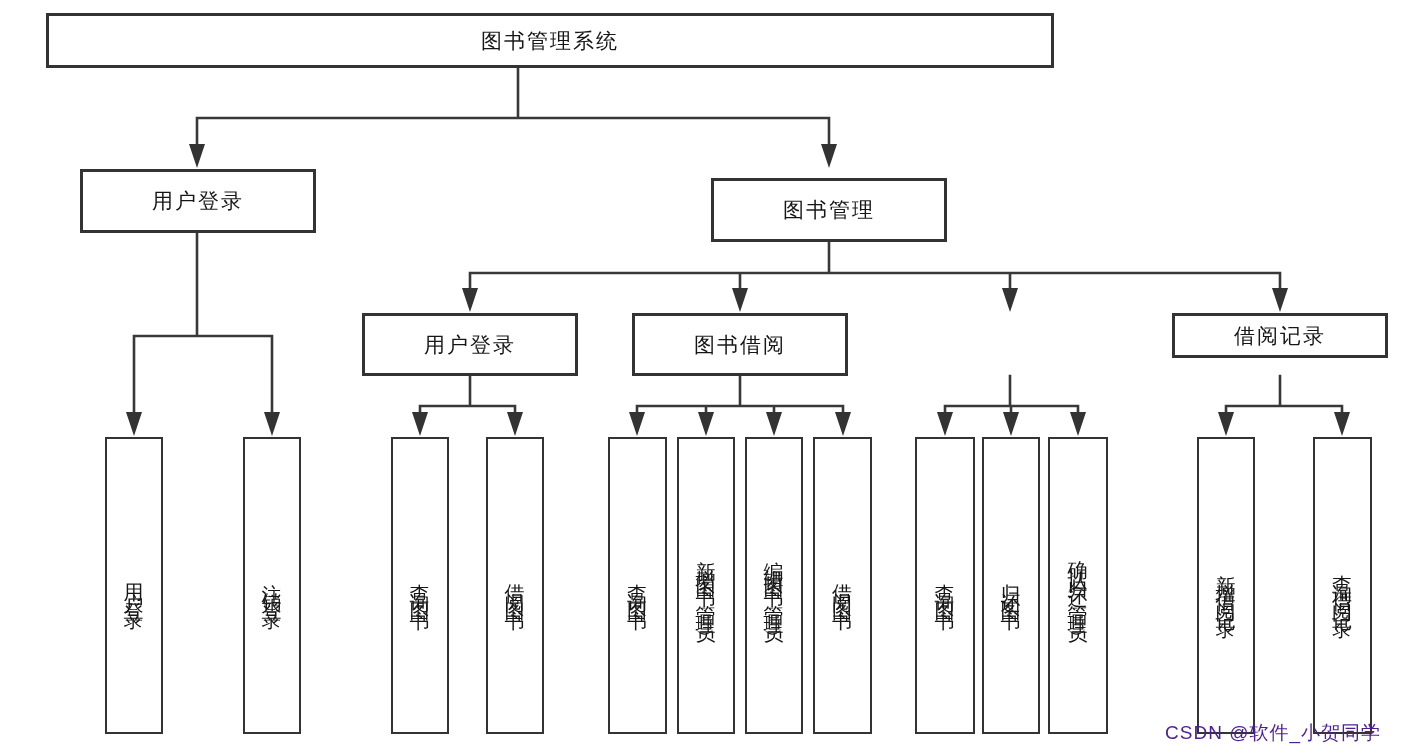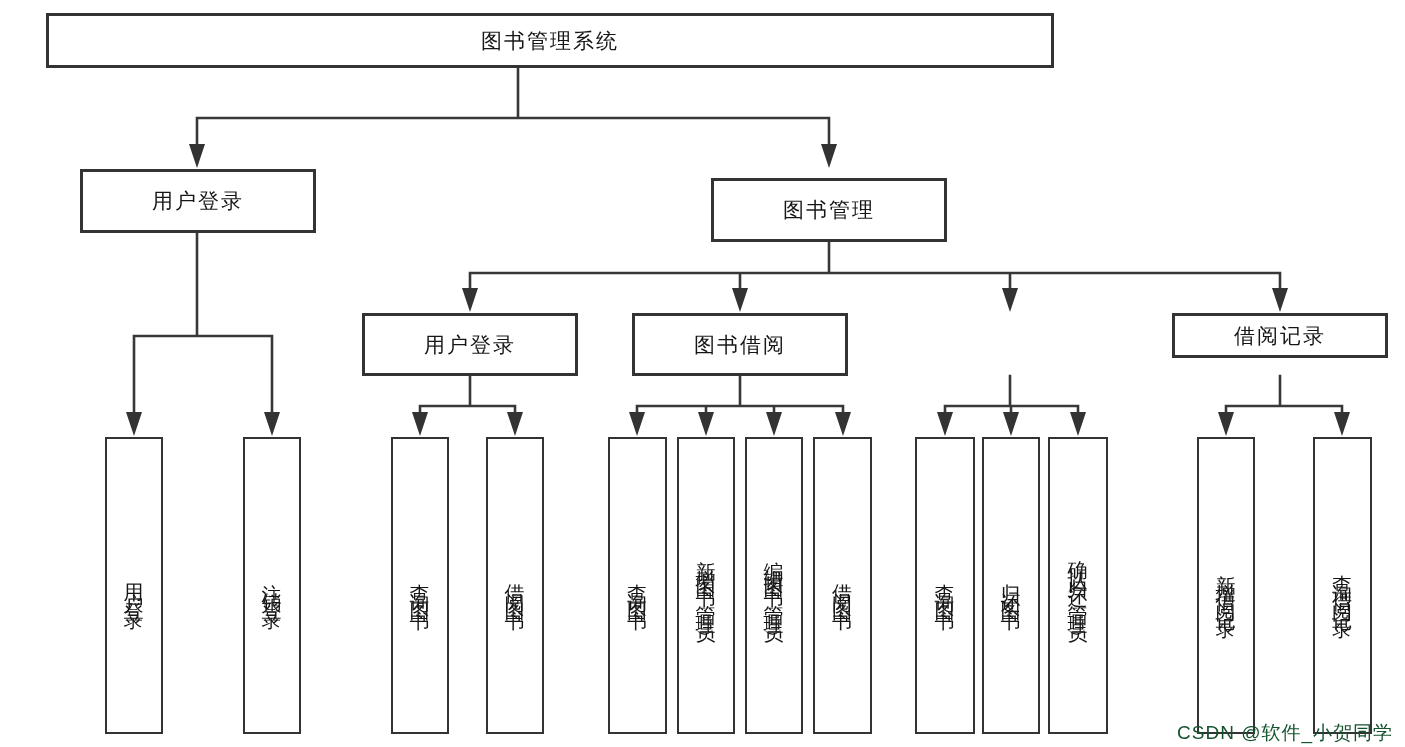--- a/index.html
+++ b/index.html
@@ -33,25 +33,25 @@
   .vtext {
     writing-mode: vertical-rl;
     text-orientation: mixed;
     font-size: 20px;
     letter-spacing: 9px;
     line-height: 1;
     color: #161616;
   }
   .watermark {
     position: absolute;
-    right: 12px;
+    right: 24px;
     bottom: 1px;
     font-size: 19px;
     letter-spacing: 1px;
-    color: #14532d;
+    color: #4c1d95;
     z-index: 3;
     white-space: nowrap;
   }
 </style>
 </head>
 <body>
 
 <div class="stage">
 
   <svg class="wires" viewBox="0 0 1405 747" xmlns="http://www.w3.org/2000/svg">

